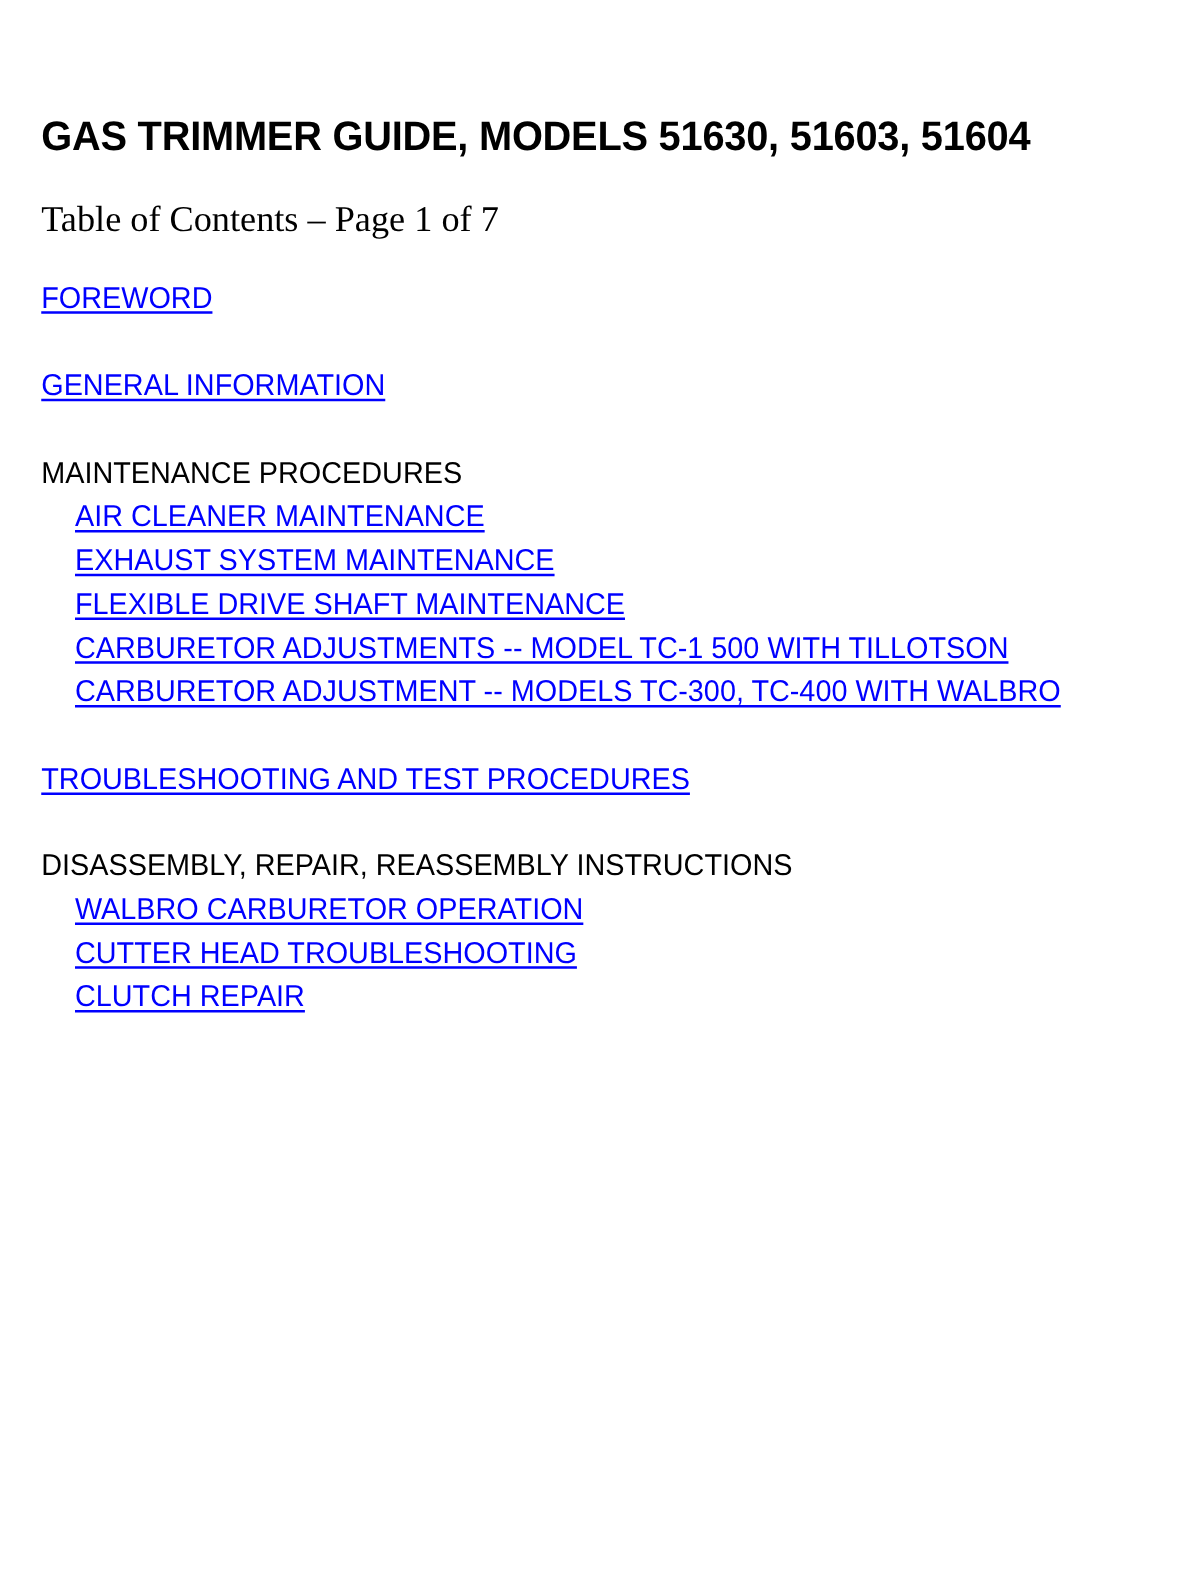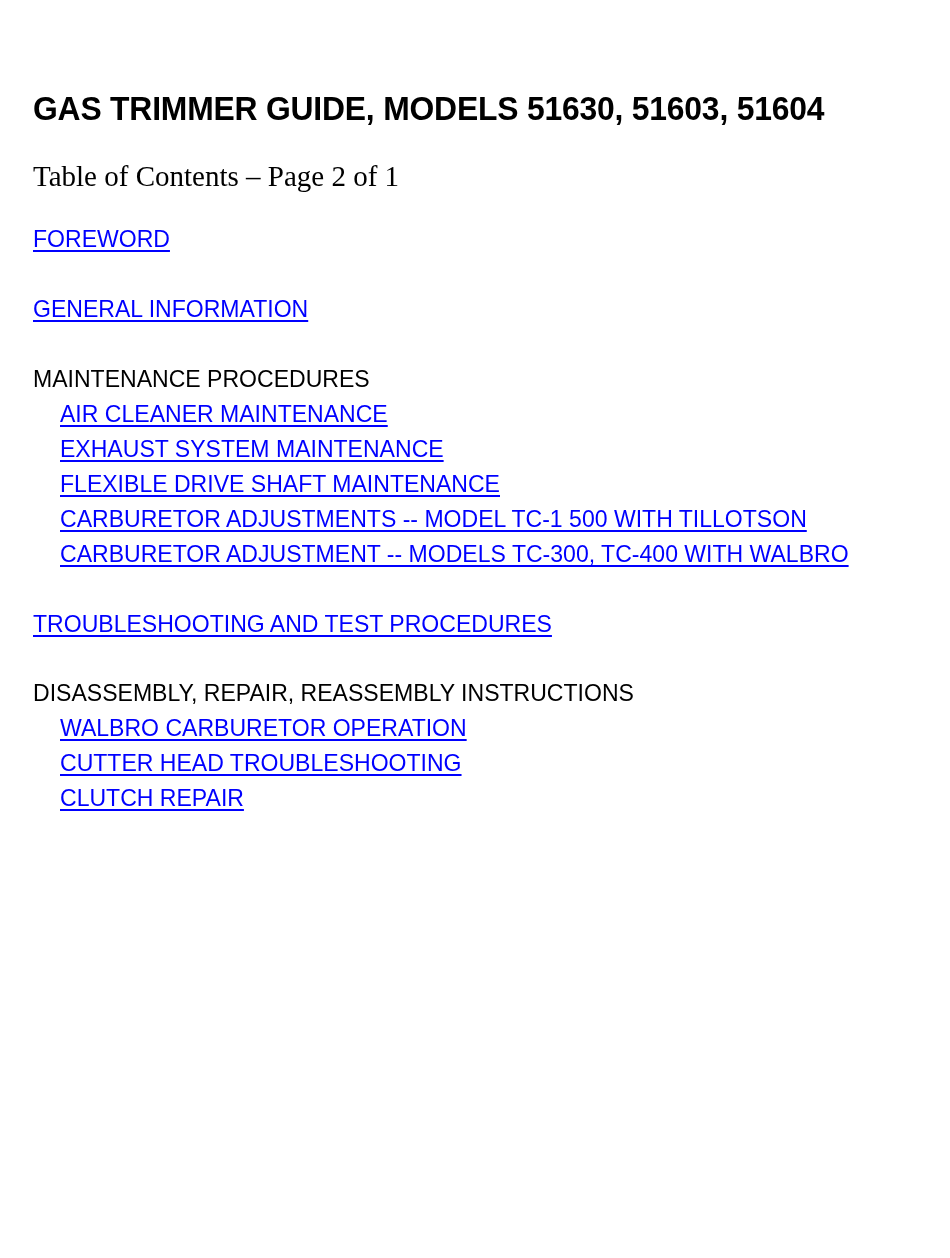--- a/index.html
+++ b/index.html
@@ -69,21 +69,21 @@
       color: #000000;
     }
   </style>
 </head>
 <body>
 
 <div class="page">
 
   <h1 class="doc-title">GAS TRIMMER GUIDE, MODELS 51630, 51603, 51604</h1>
 
-  <h2 class="doc-subtitle">Table of Contents – Page 2 of 1</h2>
+  <h2 class="doc-subtitle">Table of Contents – Page 1 of 7</h2>
 
   <div>
 
     <div class="toc-line" style="top:224px;">
       <a class="toc-link">FOREWORD</a>
     </div>
 
     <div class="toc-line" style="top:294px;">
       <a class="toc-link">GENERAL INFORMATION</a>
     </div>

